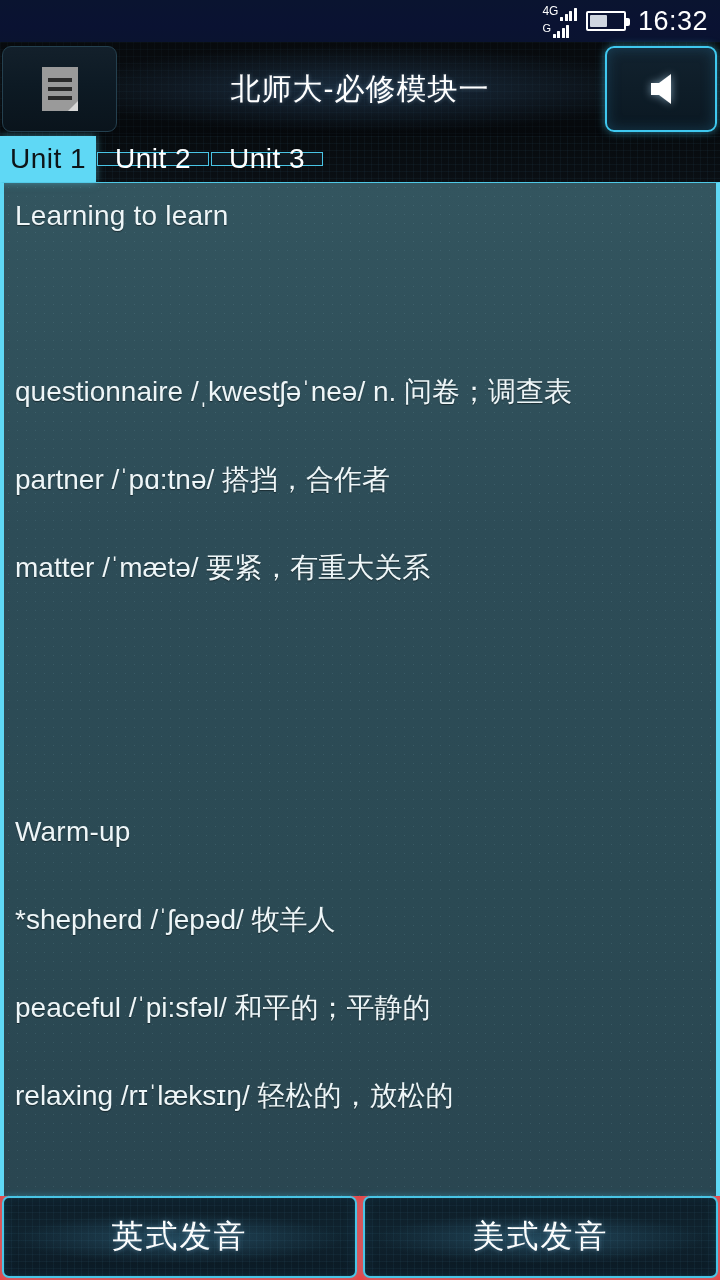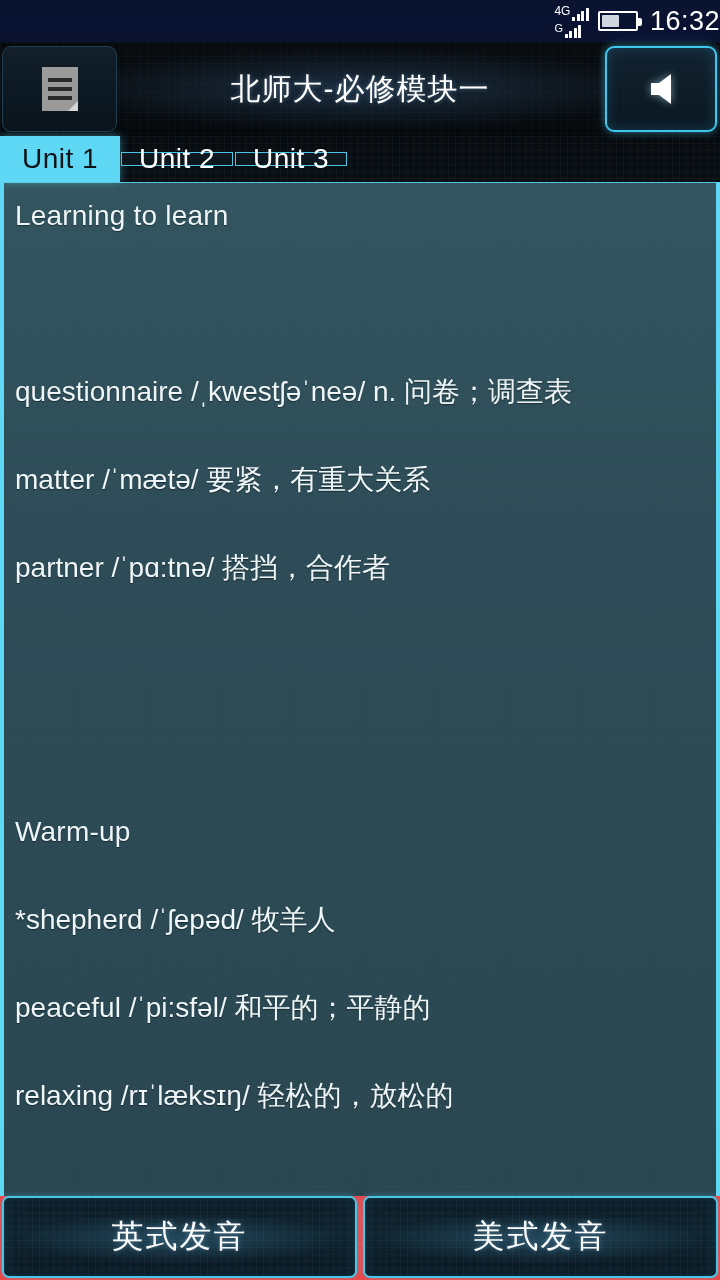--- a/index.html
+++ b/index.html
@@ -14,20 +14,21 @@
     width:720px; height:1280px;
     display:flex; flex-direction:column;
     background:#000;
   }
 
   
   #statusbar {
     height:42px; flex:0 0 42px;
     background:linear-gradient(180deg,#0a1430 0%,#0a1232 60%,#0a1330 100%);
     display:flex; align-items:center; justify-content:flex-end;
+    padding-right:12px;
     position:relative;
   }
   .sig-stack {
     display:flex; flex-direction:column; justify-content:center;
     gap:1px; margin-right:9px;
   }
   .sig-row { display:flex; align-items:flex-end; height:16px; }
   .sig-label {
     color:#fff; font-size:12px; line-height:12px;
     font-family:"Liberation Sans",sans-serif;
@@ -142,21 +143,21 @@
     background-size:7px 7px; pointer-events:none;
   }
   .tab {
     display:flex; align-items:center; justify-content:center;
     font-size:28px; letter-spacing:0.5px;
     font-family:"Liberation Sans",sans-serif;
     position:relative; z-index:2;
   }
   .tab.active {
     background:#5fd8f5; color:#0d1418;
-    width:120px;
+    width:96px;
     box-shadow:0 0 8px rgba(95,216,245,0.5);
   }
   .tab.inactive {
     background:linear-gradient(180deg,#111a21 0%,#0d151b 100%);
     color:#ffffff;
     border:1px solid #49c5e6;
     width:112px;
     margin:16px 1px;
   }
 
@@ -277,22 +278,22 @@
     <div class="tab active">Unit 1</div>
     <div class="tab inactive">Unit 2</div>
     <div class="tab inactive">Unit 3</div>
   </div>
 
   <div id="content">
     <div id="vocab-list">
         <div class="entry section">Learning to learn</div>
         <div class="entry blank"></div>
         <div class="entry word">questionnaire  /ˌkwestʃəˈneə/  n. 问卷；调查表</div>
+        <div class="entry word">partner  /ˈpɑ:tnə/  搭挡，合作者</div>
         <div class="entry word">matter  /ˈmætə/  要紧，有重大关系</div>
-        <div class="entry word">partner  /ˈpɑ:tnə/  搭挡，合作者</div>
         <div class="entry blank"></div>
         <div class="entry blank"></div>
         <div class="entry section">Warm-up</div>
         <div class="entry word">*shepherd  /ˈʃepəd/  牧羊人</div>
         <div class="entry word">peaceful  /ˈpi:sfəl/  和平的；平静的</div>
         <div class="entry word">relaxing  /rɪˈlæksɪŋ/  轻松的，放松的</div>
       </div>
   </div>
 
   <div id="bottombar">

